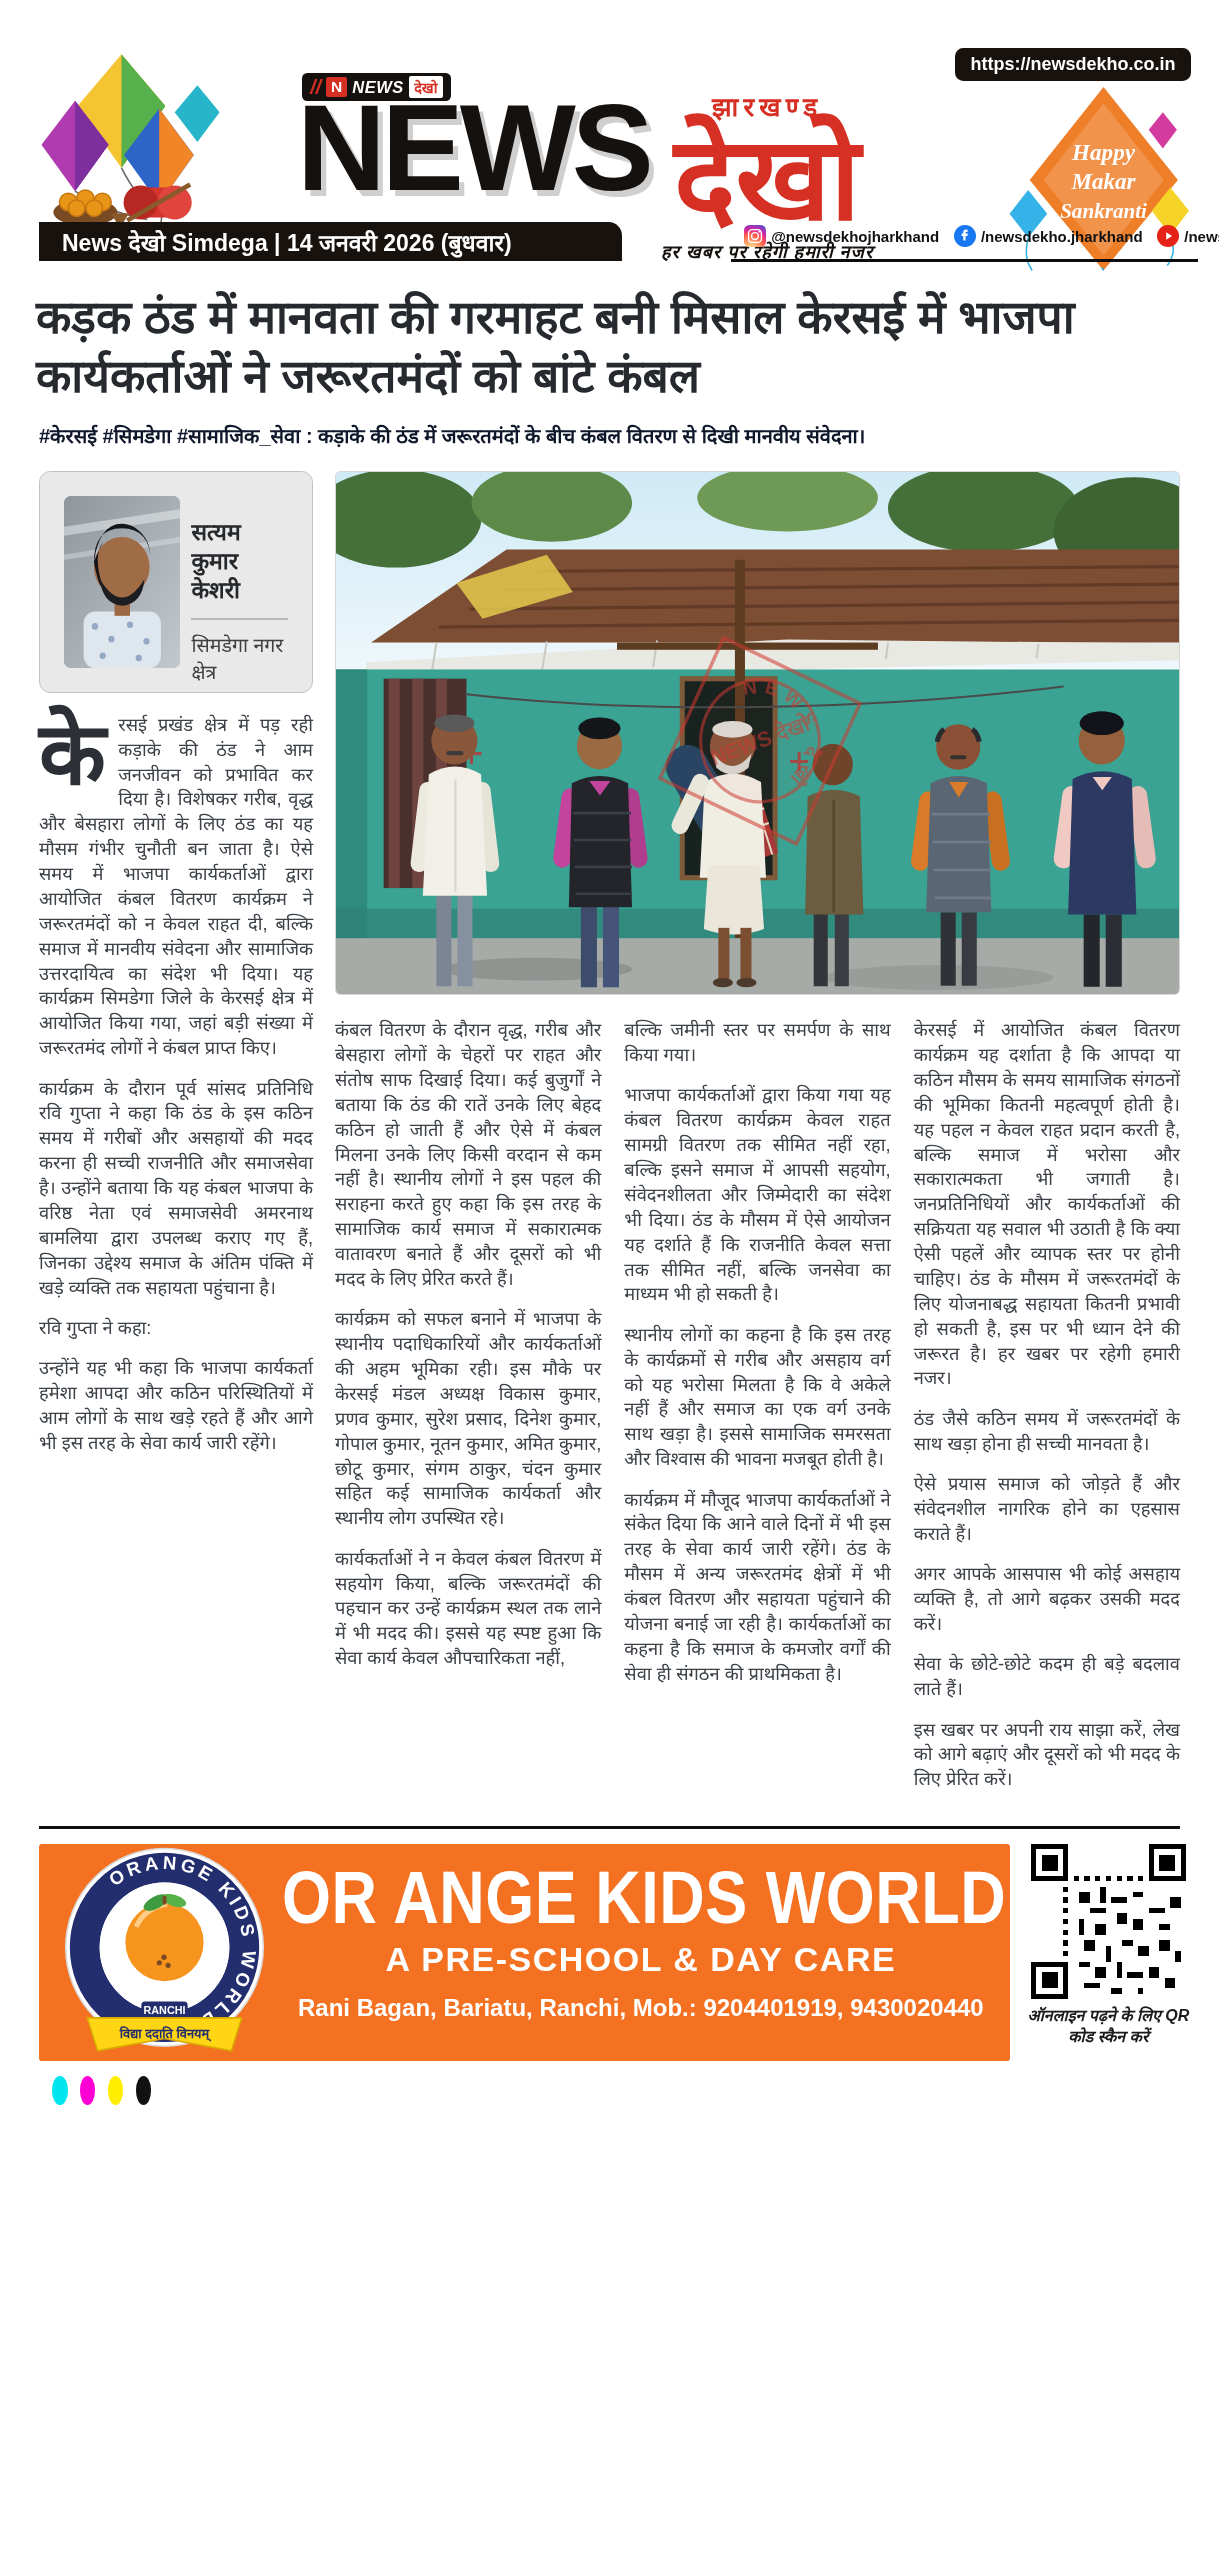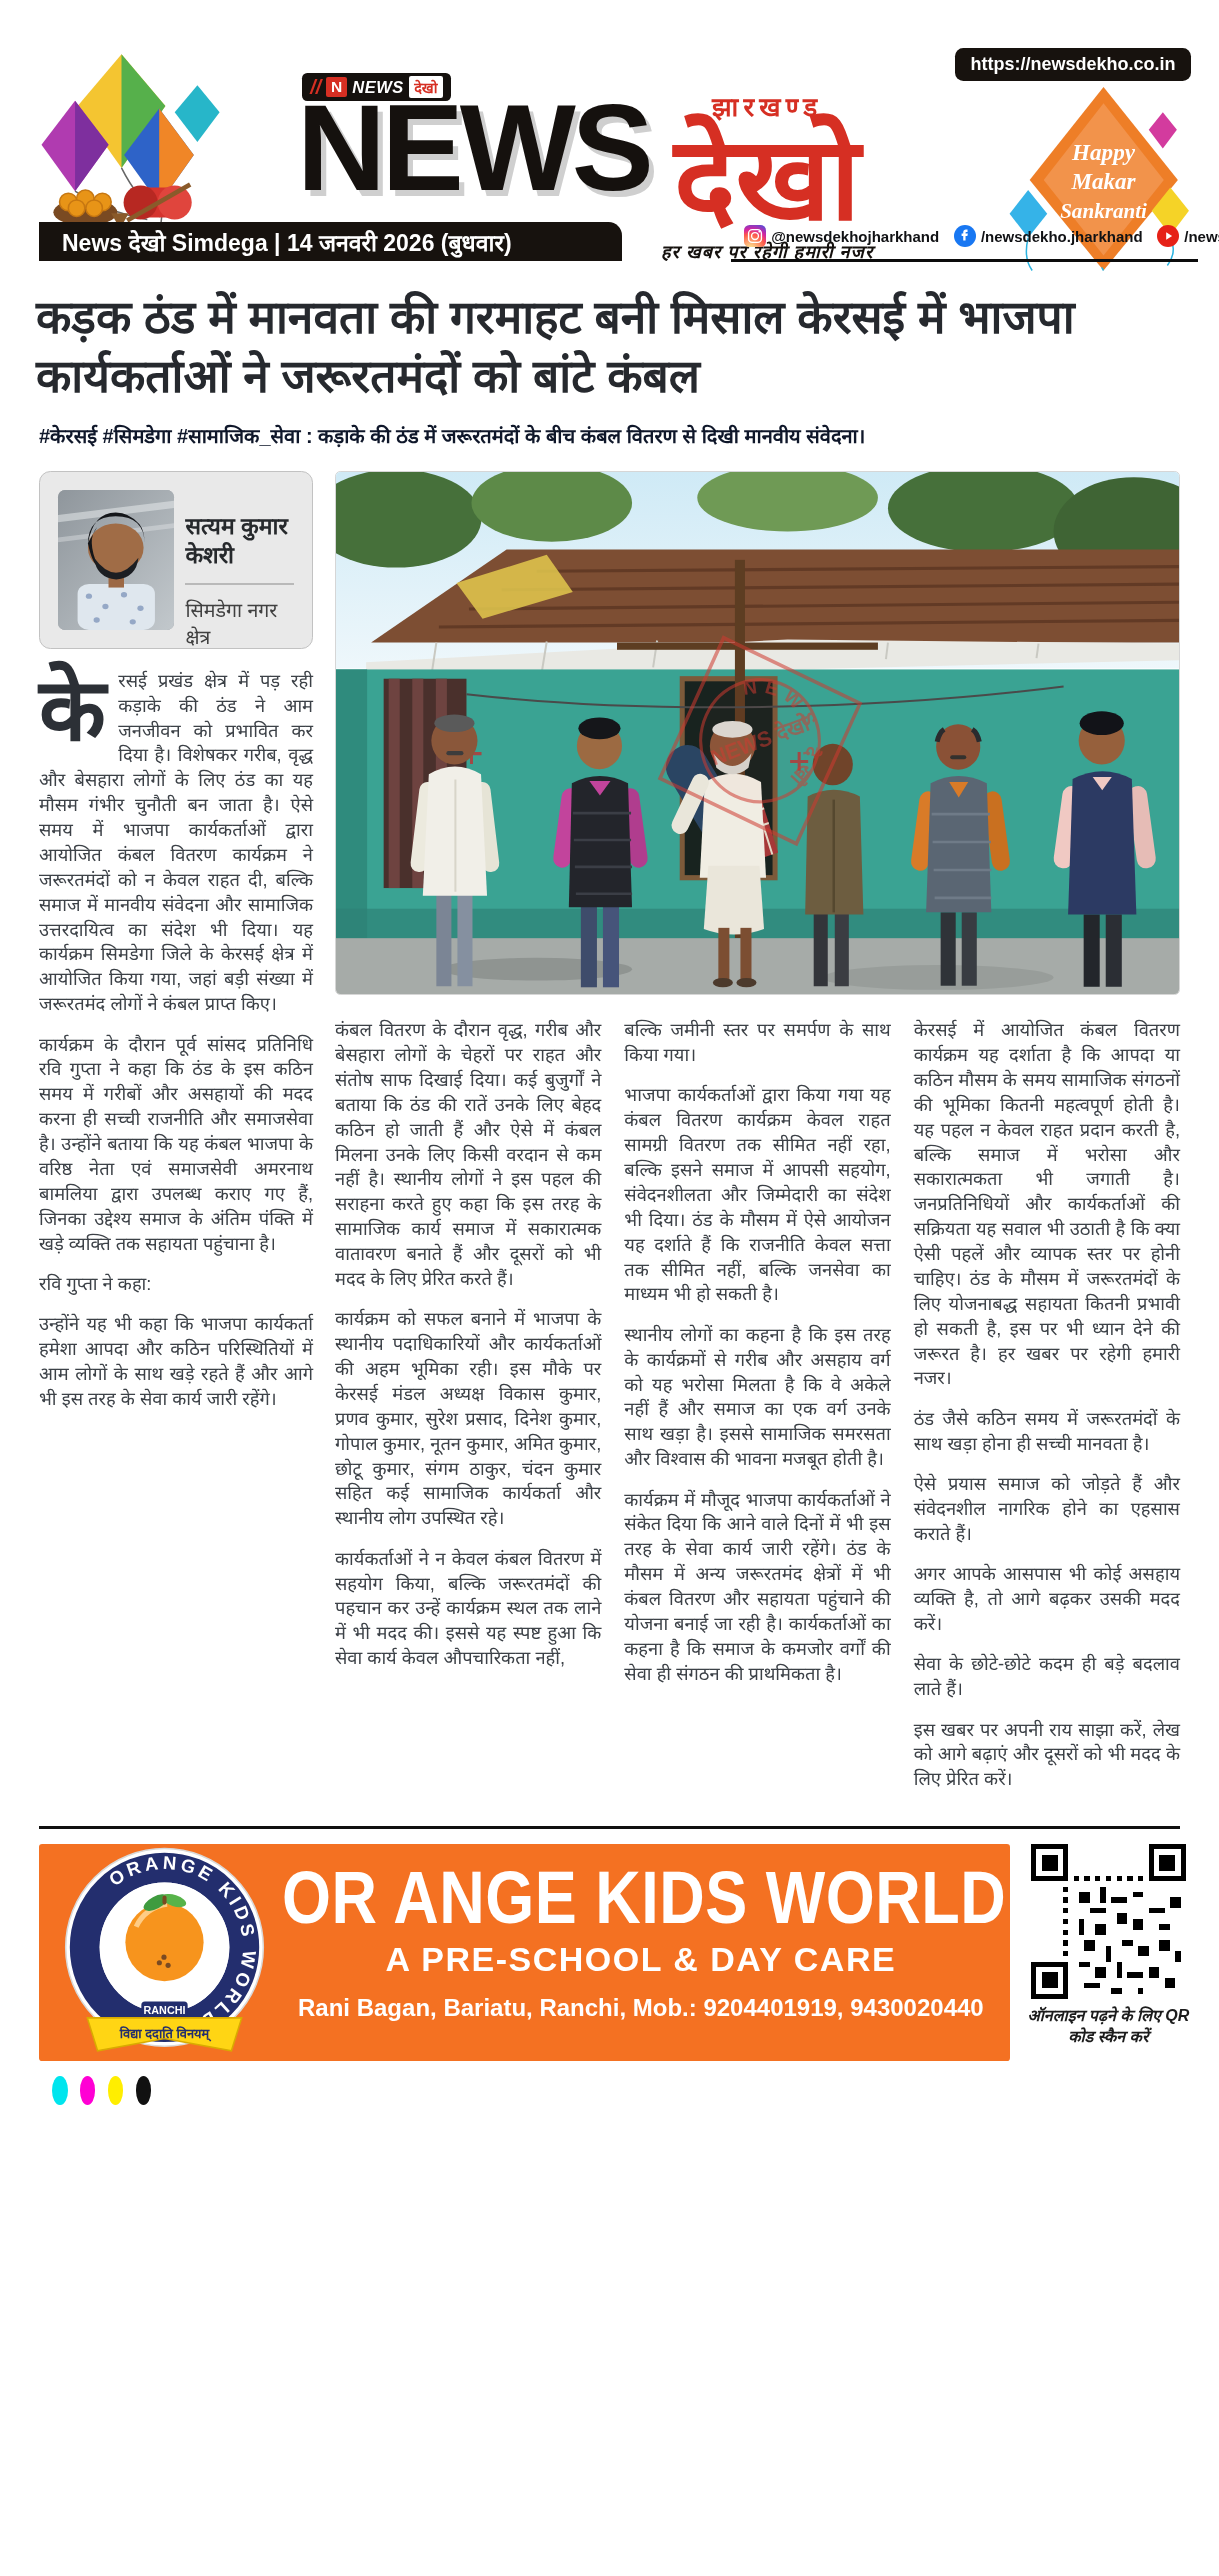--- a/index.html
+++ b/index.html
@@ -45,21 +45,21 @@
   .photo-frame{height:522px;border:1.5px solid #d6d6d6;border-radius:5.2px;overflow:hidden;margin-bottom:23px;}
   .photo-frame svg{width:100%;height:100%;display:block;}
   .cols{display:flex;gap:23px;}
   .col{width:calc((100% - 46px)/3);min-width:0;}
   .para{margin:0 0 15.5px;font-size:18.3px;line-height:1.36;text-align:justify;color:#3c4147;}
   .dropcap{float:left;font-size:87px;line-height:0.78;font-weight:700;color:#2c3036;margin:7.2px 12.4px 0 0;}
   .quote{margin-left:35px;margin-right:2.1px;}
 
   
   .author-card{display:flex;gap:11.4px;background:#e9e9e9;border:1.5px solid #c2c2c2;border-radius:11.4px;
-               padding:18px;height:178px;box-sizing:border-box;margin-bottom:19.6px;}
+               padding:24px;height:222px;box-sizing:border-box;margin-bottom:19.6px;}
   .author-photo{width:116px;flex:none;border-radius:7.2px;overflow:hidden;background:#9aa0a6;}
   .author-photo svg{width:100%;height:100%;display:block;}
   .author-info{flex:1;padding-top:22px;}
   .author-name{font-size:23px;font-weight:800;color:#26292c;line-height:1.25;}
   .author-div{border:none;border-top:2.1px solid #b9b9b9;margin:13.4px 0 11.4px;}
   .author-beat{font-size:19.6px;color:#404040;}
 
   
   .ad-section{margin:18.6px 39px 0;border-top:3.6px solid #101010;padding-top:14.5px;display:flex;gap:13.4px;}
   .ad-banner{position:relative;width:971px;height:217px;flex:none;background:#f47122;border-radius:3.1px;}

